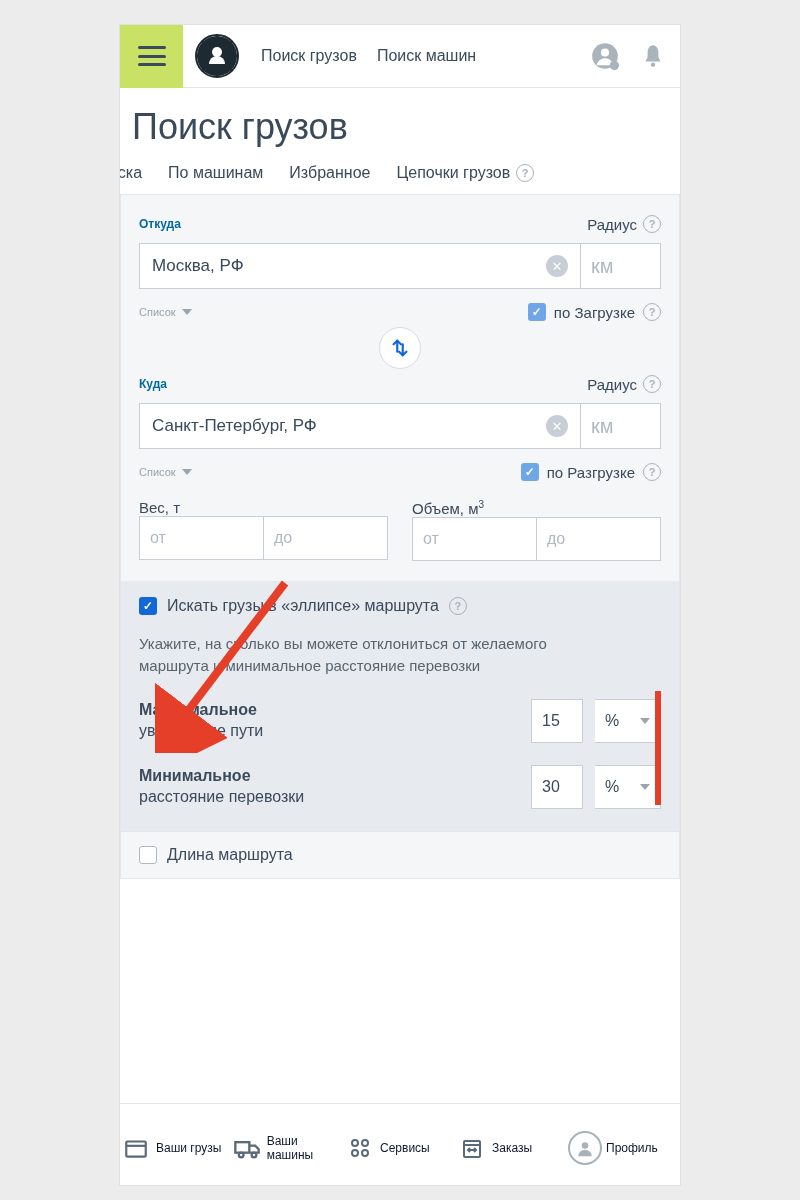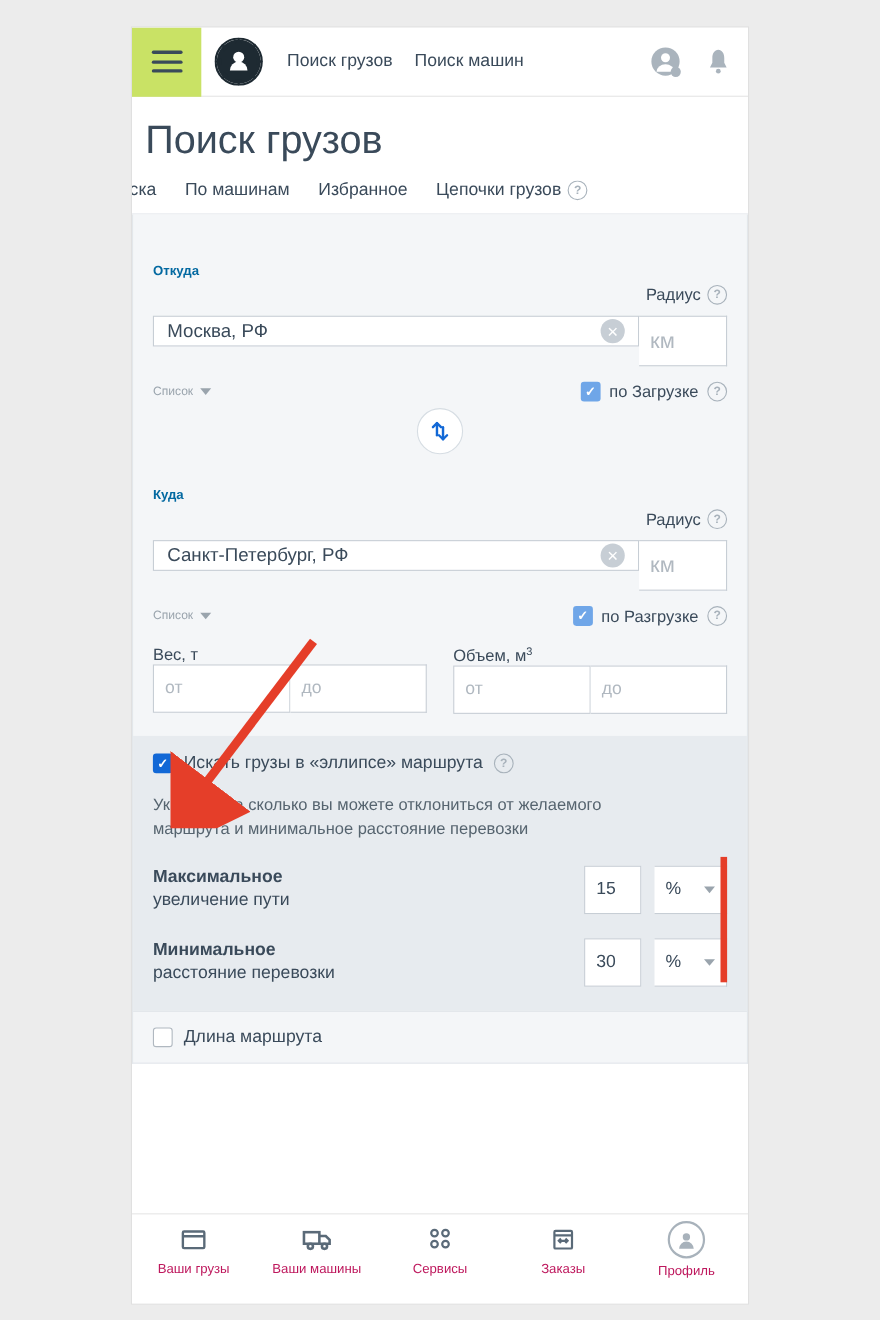--- a/index.html
+++ b/index.html
@@ -80,31 +80,31 @@
     border-top: none;
     padding: 14px 18px 0 18px;
   }
 
   
   .section-row {
     display: flex; justify-content: space-between; align-items: center;
     margin-top: 6px;
   }
   .section-label { font-size: 12px; font-weight: 700; color: #0369a1; }
-  .radius-lbl { font-size: 15px; color: #3a4a5a; display:flex; align-items:center; gap:6px;margin-top:44px; }
+  .radius-lbl { font-size: 15px; color: #3a4a5a; display:flex; align-items:center; gap:6px; }
   .hint-q {
     width: 18px; height: 18px; border-radius: 50%;
     border: 1.5px solid #a8b2bb; color: #a8b2bb;
     font-size: 11px; display:inline-flex; align-items:center; justify-content:center;
     font-weight:700;
   }
 
   .input-row { display:flex; margin-top: 10px; }
   .city-input {
-    flex:1; height: 28px;
+    flex:1; height: 46px;
     border: 1px solid #c7ced5; background:#fff;
     padding: 0 12px; font-size: 17px; color:#3a4a5a;
     display:flex; align-items:center; justify-content:space-between;
   }
   .city-input input { border:none; outline:none; font-size:17px; color:#3a4a5a; flex:1; background:transparent; }
   .clear-x { width:22px;height:22px; border-radius:50%; background:#c7ced5; color:#fff; display:flex;align-items:center;justify-content:center; font-size:13px; cursor:pointer; }
   .km-box {
     width: 80px; height:46px; border:1px solid #c7ced5; border-left:none;
     background:#fff; display:flex; align-items:center; padding:0 10px;
     color:#b0b8c0; font-size:20px;
@@ -165,22 +165,22 @@
 
   
   .bottom-nav {
     height: 82px;
     border-top: 1px solid #e5e5e5;
     display:flex;
     padding: 6px 0 0 0;
     background:#fff;
   }
   .nav-item {
-    flex:1; display:flex; flex-direction:column; align-items:center; gap:4px;
-    font-size:12px; color:#be185d; cursor:pointer;
+    flex:1; display:flex; flex-direction:row; align-items:center; gap:4px;
+    font-size:12px; color:#0f172a; cursor:pointer;
   }
   .nav-icon { width:32px; height:32px; display:flex;align-items:center;justify-content:center; color:#5a6a78; }
   .nav-icon.circle { width:34px;height:34px;border-radius:50%;border:2px solid #a8b2bb; }
 
   
   .arrow-annot {
     position:absolute;
     left: 155px;
     top: 573px;
     pointer-events:none;

